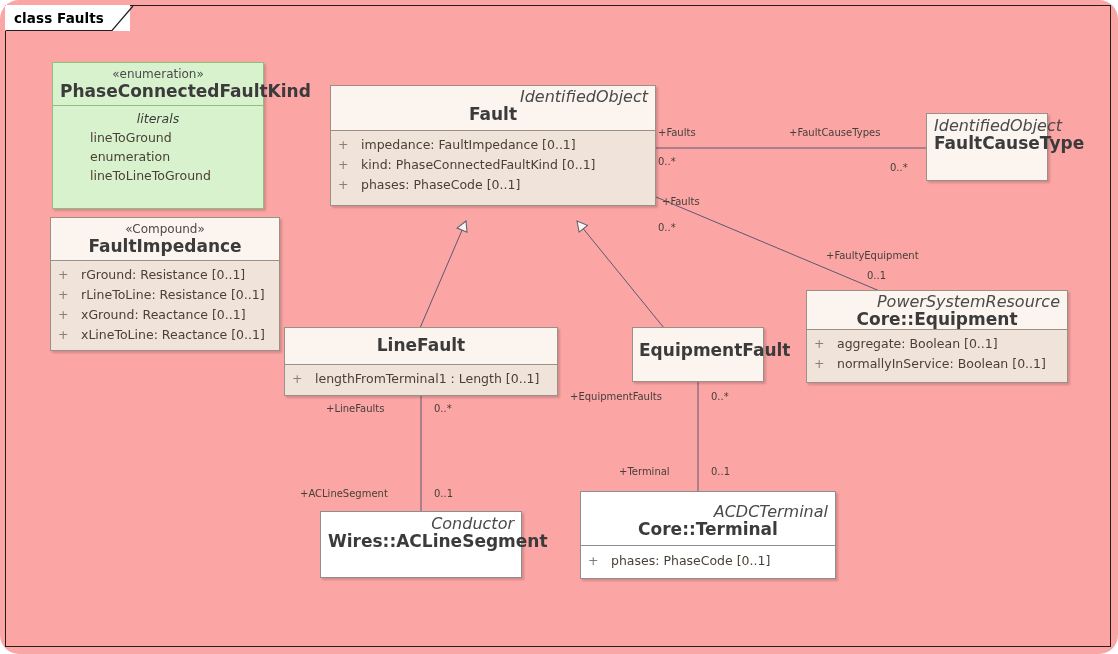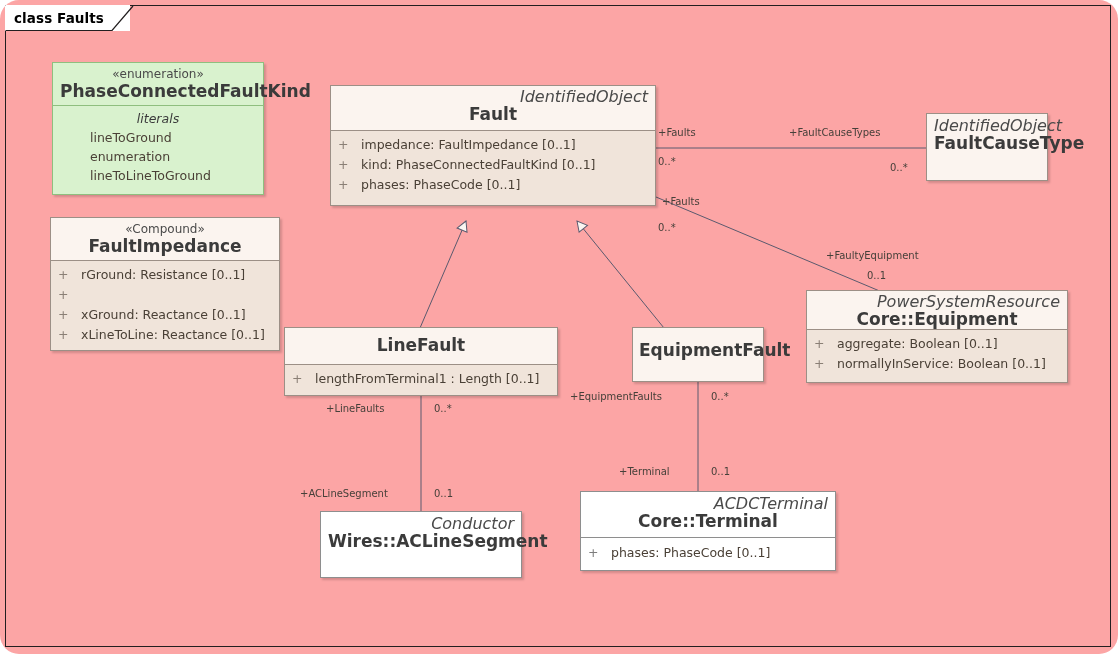--- a/index.html
+++ b/index.html
@@ -188,40 +188,41 @@
     <svg class="tab-edges" width="160" height="26" viewBox="0 0 160 26">
       <path d="M 0.5,25.5 L 107,25.5 L 128,1 " fill="none" stroke="#231f20" stroke-width="1.2"></path>
     </svg>
   </div>
 
   <div class="cls green" style="left:52px; top:62px; width:212px;">
     <div class="cmp head">
       <span class="stereo">«enumeration»</span>
       <span class="cname">PhaseConnectedFaultKind</span>
     </div>
-    <div class="cmp attrs" style="padding-bottom:9px;">
+    <div class="cmp attrs" style="padding-bottom:23px;">
       <span class="lit-head">literals</span>
       <span class="lit">lineToGround</span>
       <span class="lit">enumeration</span>
       <span class="lit">lineToLineToGround</span>
     </div>
   </div>
 
   <div class="cls" style="left:50px; top:217px; width:230px;">
     <div class="cmp head">
       <span class="stereo">«Compound»</span>
       <span class="cname">FaultImpedance</span>
     </div>
     <div class="cmp attrs">
       <div class="attr">
         <span class="vis">+</span>
         <span>rGround: Resistance [0..1]</span>
       </div>
       <div class="attr">
         <span class="vis">+</span>
+        <span>rLineToLine: Resistance [0..1]</span>
       </div>
       <div class="attr">
         <span class="vis">+</span>
         <span>xGround: Reactance [0..1]</span>
       </div>
       <div class="attr">
         <span class="vis">+</span>
         <span>xLineToLine: Reactance [0..1]</span>
       </div>
     </div>
@@ -291,21 +292,21 @@
   </div>
 
   <div class="cls white" style="left:320px; top:511px; width:202px; height:67px;">
     <div class="cmp head" style="padding-top:4px;">
       <span class="parent">Conductor</span>
       <span class="cname">Wires::ACLineSegment</span>
     </div>
   </div>
 
   <div class="cls white" style="left:580px; top:491px; width:256px;">
-    <div class="cmp head" style="padding:4px 7px 6px 7px;">
+    <div class="cmp head" style="padding:4px 7px 6px 7px;margin-top:8px;">
       <span class="parent">ACDCTerminal</span>
       <span class="cname">Core::Terminal</span>
     </div>
     <div class="cmp attrs" style="padding:5px 7px 7px 7px;">
       <div class="attr">
         <span class="vis">+</span>
         <span>phases: PhaseCode [0..1]</span>
       </div>
     </div>
   </div>

